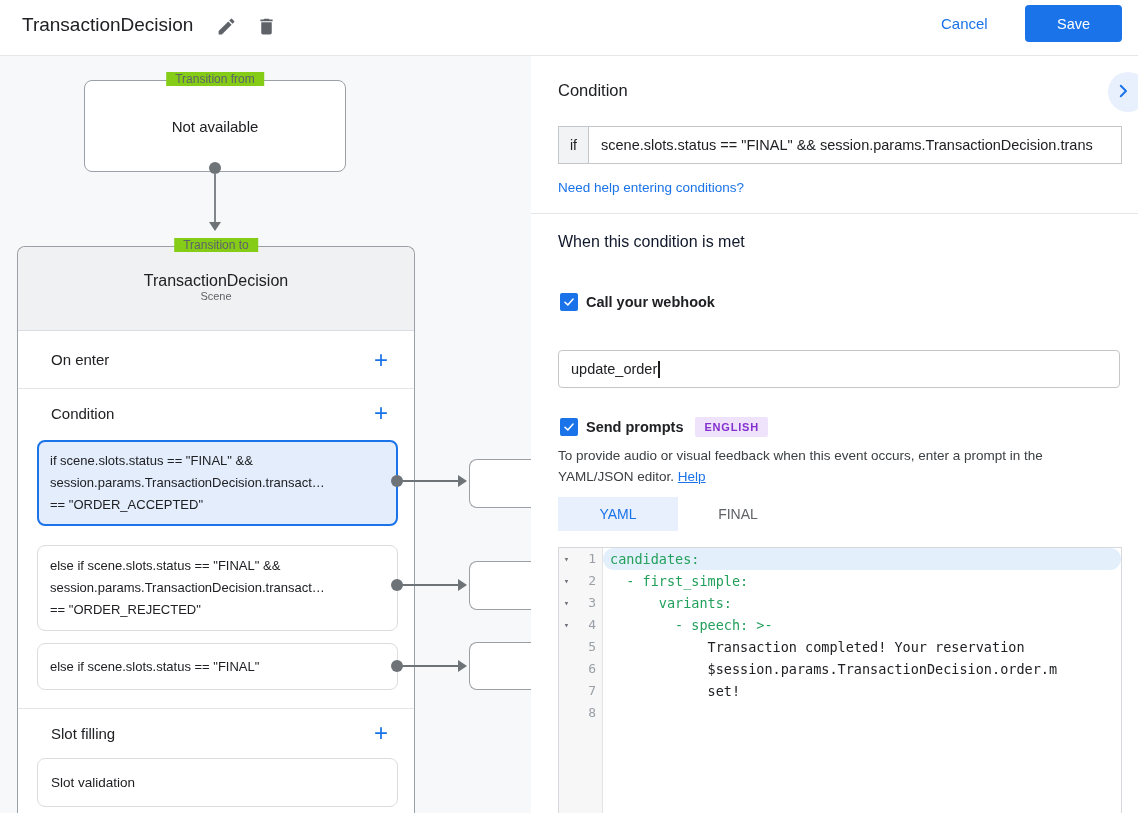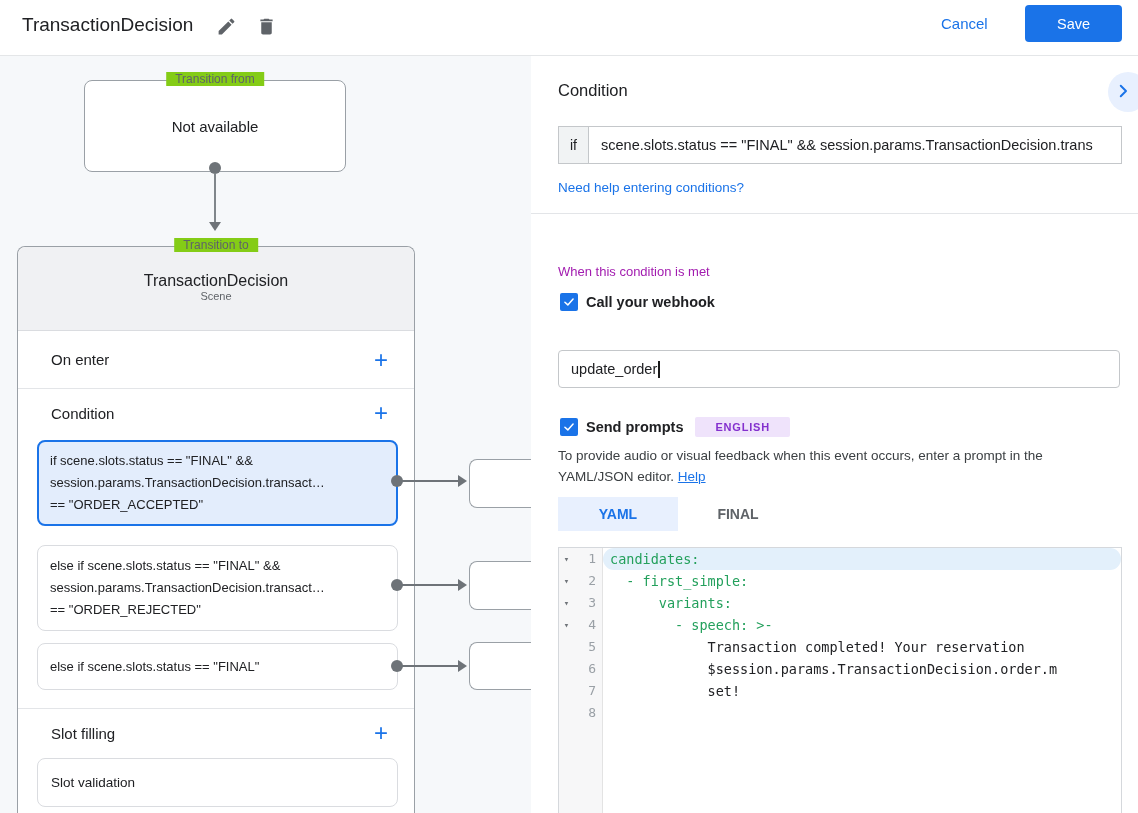--- a/index.html
+++ b/index.html
@@ -57,36 +57,36 @@
   .panel-title { position:absolute; left:27px; top:25px; font-size:16.5px; color:#202124; }
   .collapse-btn { position:absolute; left:577px; top:16px; width:40px; height:40px; border-radius:50%; background:#e8f0fe; border:none; cursor:pointer; display:flex; align-items:center; }
   .collapse-btn svg { width:18px; height:18px; margin-left:6px; stroke:#1a73e8; stroke-width:2.6; fill:none; stroke-linecap:round; stroke-linejoin:round; }
 
   .if-row { position:absolute; left:27px; top:70px; display:flex; }
   .if-prefix { width:31px; height:38px; background:#f1f3f4; border:1px solid #c4c7ca; display:flex; align-items:center; justify-content:center; font-size:14px; color:#202124; }
   .if-input { width:533px; height:38px; border:1px solid #c4c7ca; border-left:none; background:#fff; font-size:14.5px; color:#202124; padding:0 12px; display:flex; align-items:center; white-space:nowrap; overflow:hidden; }
 
   .cond-help { position:absolute; left:27px; top:124px; font-size:13.5px; color:#1a73e8; text-decoration:none; }
   .panel-divider { position:absolute; left:0; top:157px; width:607px; height:1px; background:#e3e5e8; }
-  .when-title { position:absolute; left:27px; top:208px; font-size:13px; color:#a21caf; }
+  .when-title { position:absolute; left:27px; top:177px; font-size:16px; color:#0f172a; }
 
   .check-row { position:absolute; left:29px; display:flex; align-items:center; gap:8px; }
   .checkbox { width:18px; height:18px; background:#1a73e8; border-radius:2px; display:flex; align-items:center; justify-content:center; cursor:pointer; flex:none; }
   .checkbox svg { width:14px; height:14px; stroke:#fff; stroke-width:2.6; fill:none; stroke-linecap:round; stroke-linejoin:round; }
   .check-label { font-size:14.5px; font-weight:700; color:#202124; }
-  .lang-badge { font-size:11px; font-weight:700; letter-spacing:.8px; color:#8430ce; background:#efe3fb; padding:4px 20px; border-radius:2px; margin-left:4px; }
+  .lang-badge { font-size:11px; font-weight:700; letter-spacing:.8px; color:#8430ce; background:#efe3fb; padding:4px 9px; border-radius:2px; margin-left:4px; }
 
   .hint { position:absolute; left:27px; font-size:13.5px; color:#3c4043; line-height:21px; }
   .hint a { color:#1a73e8; text-decoration:underline; }
 
   .text-input { position:absolute; left:27px; width:562px; height:38px; border:1px solid #c4c7ca; border-radius:4px; background:#fff; display:flex; align-items:center; padding:0 12px; font-size:14.5px; color:#202124; }
   .caret { display:inline-block; width:1.5px; height:17px; background:#1b1b1b; margin-left:1px; }
 
   .tabs { position:absolute; left:27px; top:441px; display:flex; }
-  .tab { width:120px; height:34px; display:flex; align-items:center; justify-content:center; font-size:14px; font-weight:700; color:#5f6368; cursor:pointer; }
+  .tab { width:120px; height:34px; display:flex; align-items:center; justify-content:center; font-size:14px; font-weight:400; color:#5f6368; cursor:pointer; }
   .tab.active { background:#e8f0fe; color:#1a73e8; }
 
   .editor { position:absolute; left:27px; top:491px; width:564px; height:266px; border:1px solid #d5d8dc; border-bottom:none; background:#fff; font-family:"DejaVu Sans Mono","Liberation Mono",monospace; font-size:13.5px; overflow:hidden; }
   .ed-row { display:flex; height:22px; line-height:22px; }
   .ed-gutter { width:44px; flex:none; background:#f7f7f8; border-right:1px solid #e3e3e3; display:flex; align-items:center; }
   .fold { width:15px; text-align:center; font-size:9px; color:#70757a; cursor:pointer; }
   .lnum { flex:1; text-align:right; padding-right:6px; color:#9aa0a6; font-size:13px; }
   .ed-code { flex:1; white-space:pre; padding-left:7px; color:#202124; overflow:hidden; }
   .ed-row.active .ed-code { background:#e3f0fb; }
   .ed-code.key { color:#23a05c;border-radius:11px; }

